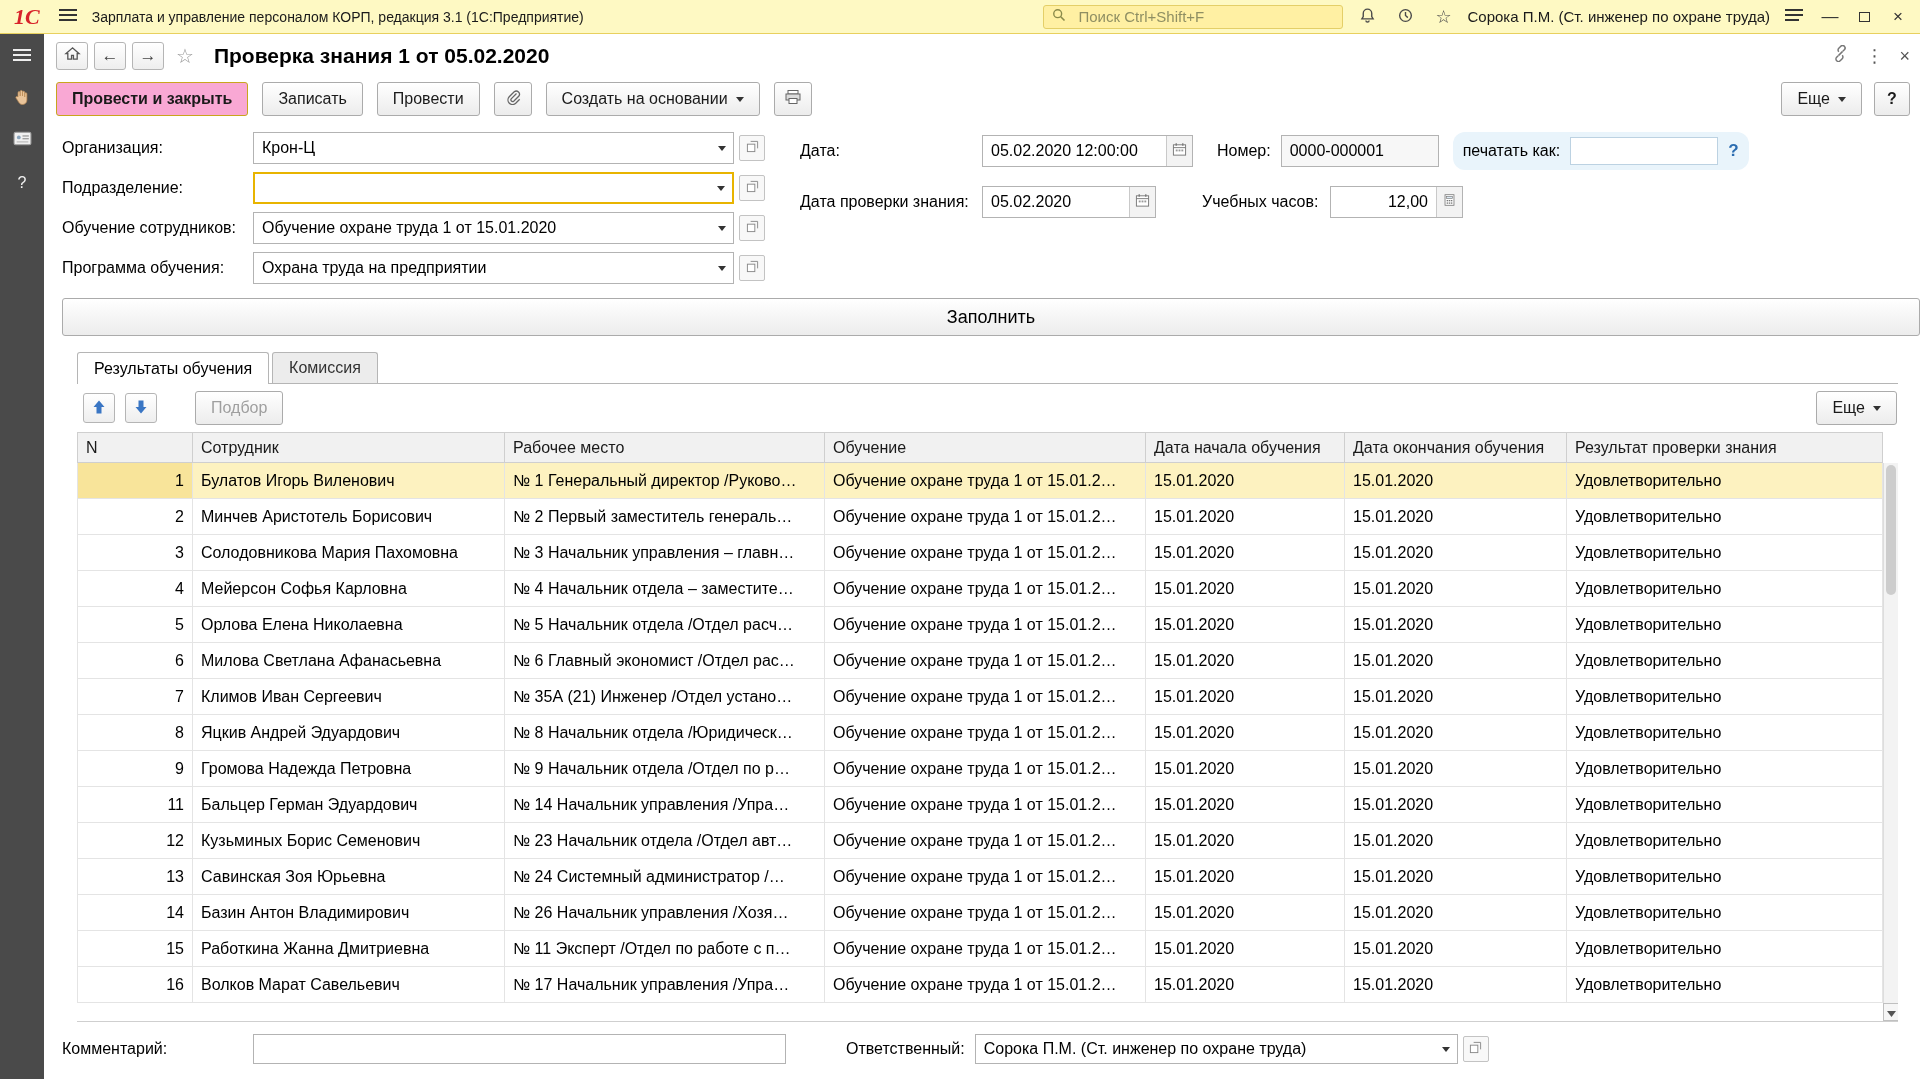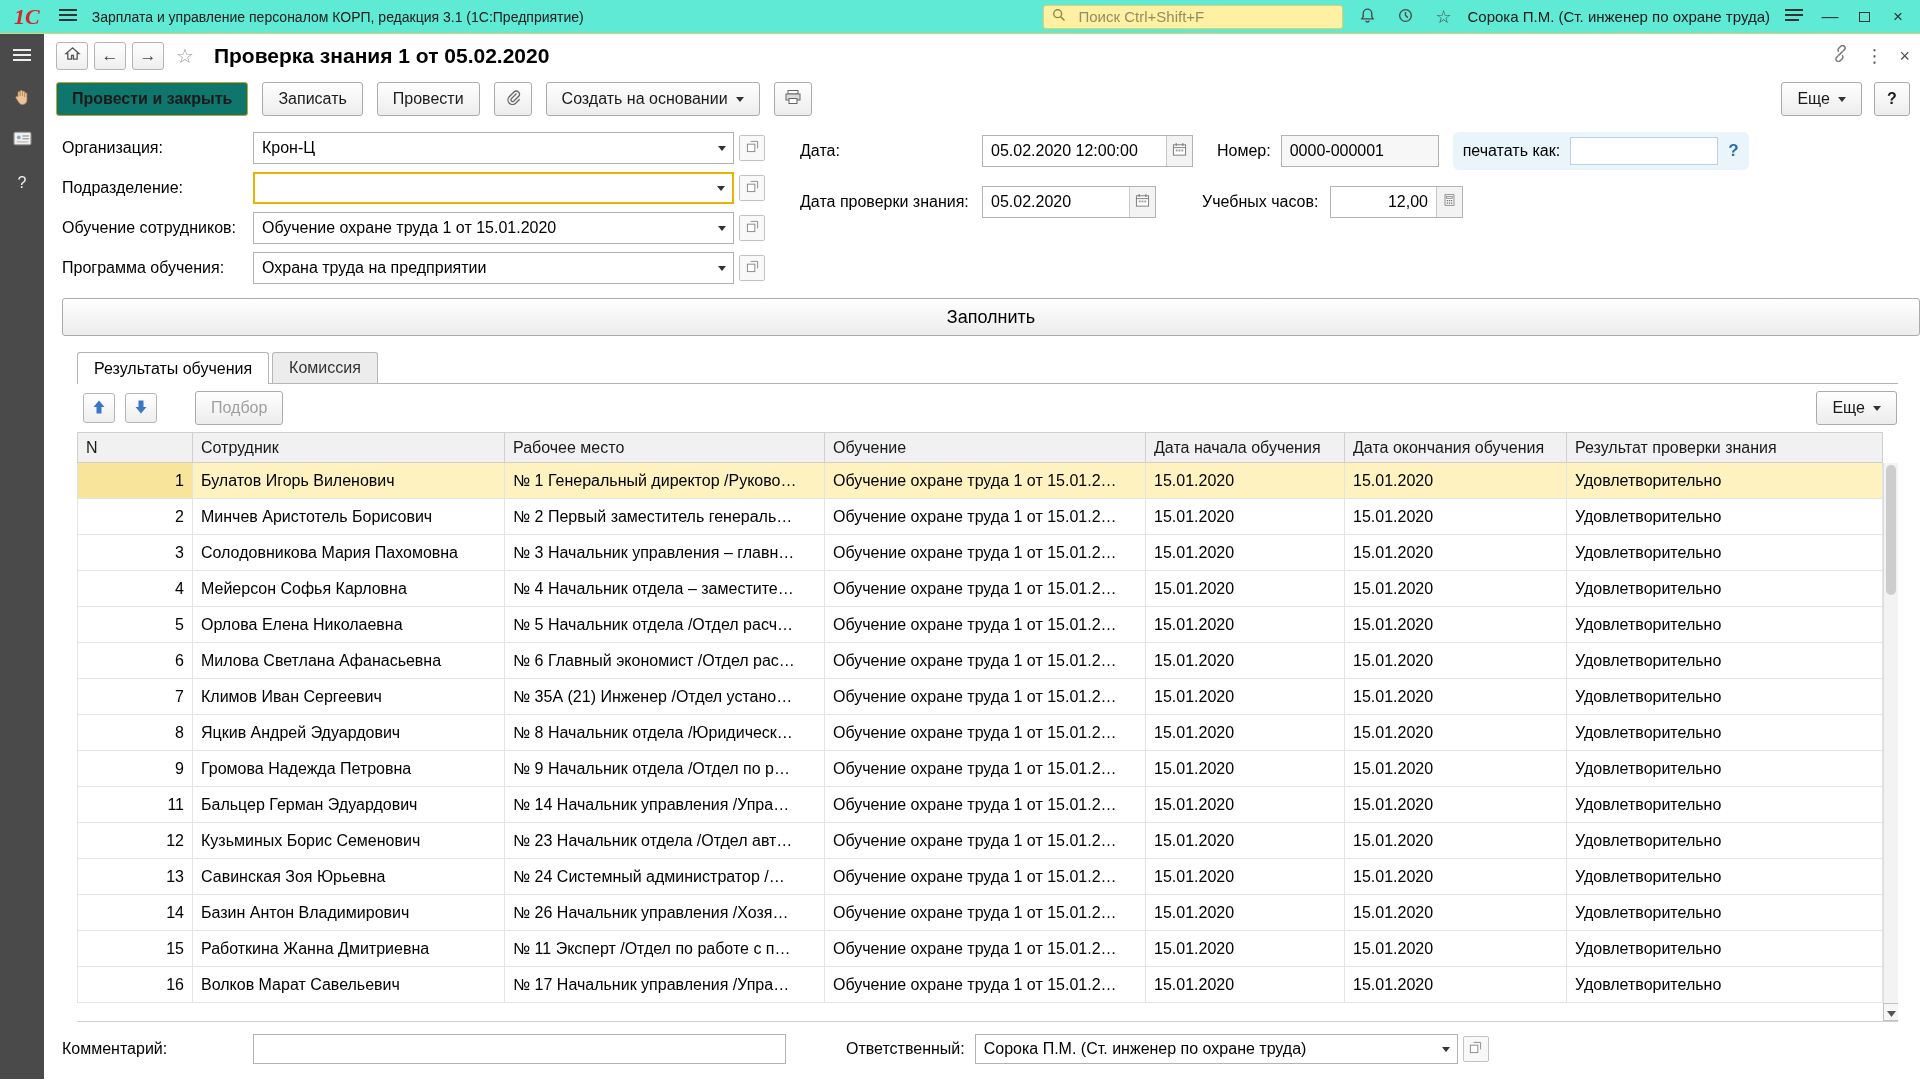--- a/index.html
+++ b/index.html
@@ -1,20 +1,20 @@
 <!DOCTYPE html>
 <html><head>
 <meta charset="utf-8">
 <style>
   *{box-sizing:border-box;margin:0;padding:0}
   html,body{width:1920px;height:1080px;overflow:hidden;background:#fff;
     font-family:"Liberation Sans","DejaVu Sans",sans-serif;font-size:16px;color:#000}
 
   
-  .topbar{height:34px;background:#5eead4;border-bottom:1px solid #e8d05e;
+  .topbar{height:34px;background:#fef9c3;border-bottom:1px solid #e8d05e;
     display:flex;align-items:center;gap:10px;padding:0 10px}
   .logo-1c{font-family:"Liberation Serif",serif;font-weight:bold;font-style:italic;
     color:#d8232a;font-size:22px;line-height:1;padding:0 4px}
   .tb-iconbtn{width:28px;height:26px;display:flex;align-items:center;justify-content:center;
     background:transparent;border:none;cursor:pointer}
   .app-title{font-size:14px;color:#1a1a1a;white-space:nowrap}
   .tb-spacer{flex:1}
   .tb-search{width:300px;height:24px;background:#fff0a3;border:1px solid #e4cf68;border-radius:3px;
     display:flex;align-items:center;gap:12px;padding:0 8px}
   .tb-search input{flex:1;border:none;background:transparent;outline:none;font-size:15px;color:#555}
@@ -41,21 +41,21 @@
   .doc-title{font-size:21px;font-weight:bold;margin-left:8px;white-space:nowrap}
   .nav-right{margin-left:auto;display:flex;align-items:center;gap:16px}
   .nav-ic{background:none;border:none;cursor:pointer;font-size:18px;color:#555;
     display:flex;align-items:center;justify-content:center}
 
   
   .toolbar{display:flex;align-items:center;gap:14px;padding:4px 8px 10px 12px}
   .btn{height:34px;border:1px solid #ababab;border-radius:3px;background:linear-gradient(#fff,#ececec);
     padding:0 15px;font-size:16px;display:inline-flex;align-items:center;gap:8px;cursor:pointer;
     white-space:nowrap;color:#1a1a1a}
-  .btn-primary{background:#0f766e;border-color:#c8a51e;font-weight:bold}
+  .btn-primary{background:#f9a8d4;border-color:#c8a51e;font-weight:bold}
   .btn-icon{width:38px;padding:0;justify-content:center}
   .tri{width:0;height:0;border-left:4px solid transparent;border-right:4px solid transparent;
     border-top:5px solid #333;display:inline-block}
   .tb-right{margin-left:auto;display:flex;gap:12px;padding-right:2px}
   .btn-help{width:36px;padding:0;justify-content:center;font-weight:bold}
 
   
   .form-area{position:relative;margin-top:2px}
   .form-left{padding-left:18px}
   .frow{display:flex;align-items:center;height:40px}
@@ -74,21 +74,21 @@
   .rlabel{width:182px;flex:none;font-size:16px}
   .ifield{height:32px;border:1px solid #b3b3b3;background:#fff;display:flex;align-items:center}
   .ifield input{flex:1;border:none;outline:none;font-size:16px;padding:0 8px;min-width:0;background:transparent}
   .ifield .icon-cell{width:26px;height:100%;border-left:1px solid #c9c9c9;background:#f3f3f3;
     display:flex;align-items:center;justify-content:center;cursor:pointer;flex:none}
   .w-date1{width:211px}
   .w-date2{width:174px}
   .lbl-num{margin-left:24px;margin-right:10px}
   .w-num{width:158px;background:#f7f7f7}
   .print-plaque{margin-left:14px;background:#e9f4fb;display:flex;align-items:center;
-    gap:10px;padding:5px 10px;border-radius:6px}
+    gap:10px;padding:5px 10px;border-radius:12px}
   .w-print{width:148px;height:28px;background:#fff;border-color:#bcd2e2}
   .help-blue{color:#2b6cb0;font-weight:bold;font-size:17px;cursor:pointer}
   .lbl-hours{margin-left:46px;margin-right:10px;width:118px}
   .w-hours{width:133px}
   .w-hours input{text-align:right}
 
   .fill-btn{margin:10px 0 0 18px;height:38px;padding:0 28px;font-size:18px;border:1px solid #ababab;
     border-radius:3px;background:linear-gradient(#fff,#ececec);cursor:pointer}
 
   

